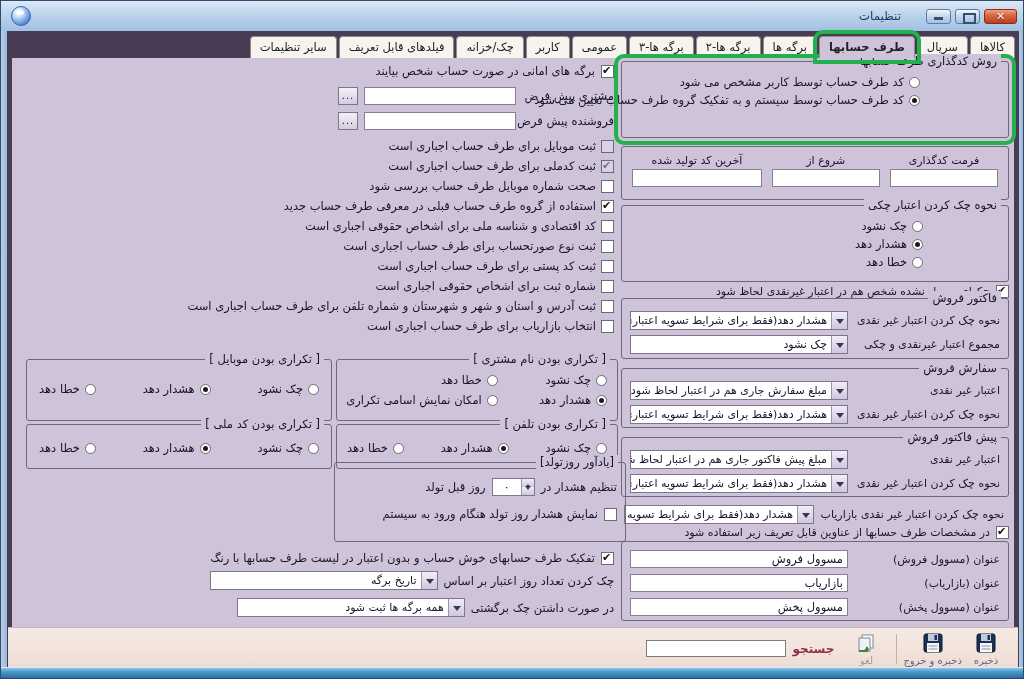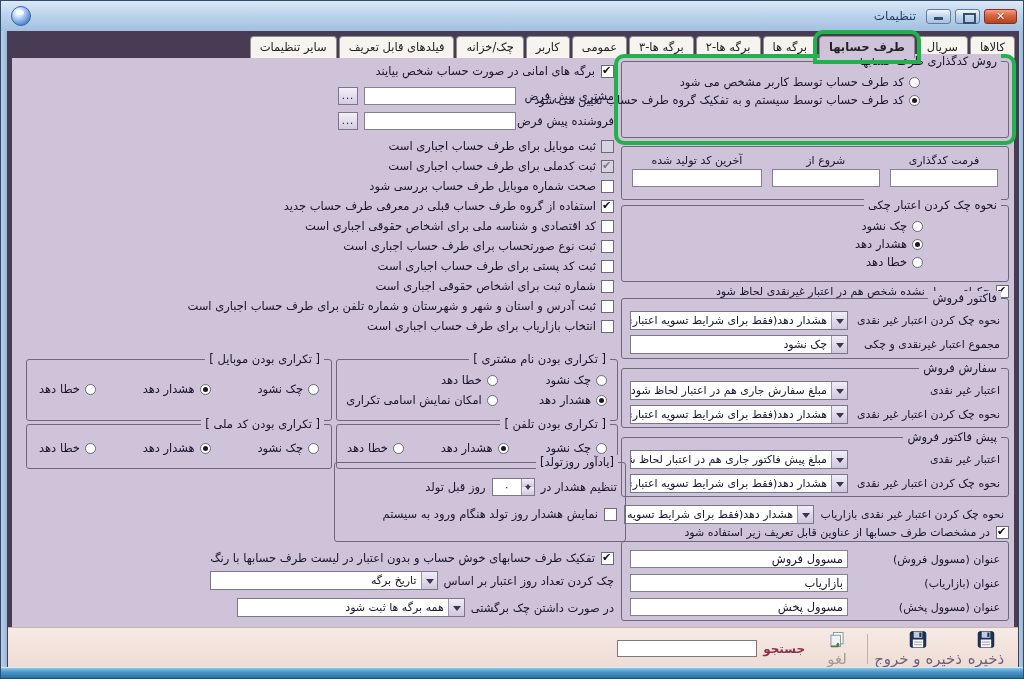--- a/index.html
+++ b/index.html
@@ -5,21 +5,21 @@
   * { box-sizing: border-box; margin: 0; padding: 0; }
   html,body { width:1024px; height:679px; overflow:hidden; }
   body { font-family:"DejaVu Sans", sans-serif; font-size:11.5px; color:#17142b; direction:rtl; }
 
   .app { position:relative; width:1024px; height:679px; background:#483b54; border:1px solid #2f4a6b; }
 
   
   .titlebar { position:absolute; top:0; left:0; width:100%; height:30px;
     background:linear-gradient(#dcE9f7 0%, #bcd4ec 45%, #a3c0e2 100%);
     display:flex; flex-direction:row-reverse; align-items:center; padding:0 6px; gap:4px; direction:ltr; }
-  .win-title { color:#1e3a5f; font-size:12px; margin-right:6px; order:0; }
+  .win-title { color:#1e3a5f; font-size:12px; margin-right:21px; order:0; }
   .help-ball { position:absolute; left:10px; top:5px; width:20px; height:20px; border-radius:50%;
     background:radial-gradient(circle at 35% 30%, #ffffff 0%, #cfe2ff 25%, #5d8fd6 70%, #2d5aa0 100%);
     border:1px solid #3b66a8; }
   .help-ball::after { content:""; position:absolute; left:4px; top:3px; width:8px; height:5px;
     border-radius:50%; background:rgba(255,255,255,.85); }
   .wbtn { width:25px; height:15px; border-radius:3px; border:1px solid #5b7ca3;
     background:linear-gradient(#f2f7fc,#c3d6ec 50%,#a9c2e0); position:relative; cursor:pointer; }
   .wbtn.min::after { content:""; position:absolute; left:7px; bottom:3px; width:9px; height:3px; background:#35506f; }
   .wbtn.rst::after { content:""; position:absolute; left:7px; top:3px; width:9px; height:7px; border:2px solid #35506f; }
   .wbtn.cls { width:33px; background:linear-gradient(#f0a188,#d96843 40%,#b9401f); border-color:#8a2d14; }
@@ -78,21 +78,21 @@
   
   .vopts { padding-top:13px; display:flex; flex-direction:column; gap:4px; }
   .formrow { display:flex; direction:rtl; align-items:center; gap:6px; padding:0 8px; }
   .formrow .fl { flex:1; white-space:nowrap; overflow:hidden; font-size:11px; }
 
   
   .toolbar { height:42px; margin:0 1px; background:linear-gradient(#f6eae4,#eedcd4);
     border-top:1px solid #c8b6ad; display:flex; direction:rtl; align-items:center; padding:0 8px; }
   .tbtn { display:flex; flex-direction:column; align-items:center; justify-content:center; gap:1px;
     min-width:48px; height:38px; cursor:pointer; border-radius:3px; }
-  .tbtn .tlbl { font-size:15px; color:#6b5f79; white-space:nowrap; }
+  .tbtn .tlbl { font-size:10px; color:#6b5f79; white-space:nowrap; }
   .tbtn.dim .tlbl { color:#a39a91; }
   .tsep { width:1px; height:30px; background:#c2afa6; margin:0 6px; }
   .search-lbl { color:#8e2f47; font-weight:bold; font-size:12px; margin:0 8px 0 6px;text-align:center; }
   .search-box { width:140px; height:17px; background:#fff; border:1px solid #7a7a7a; direction:rtl; padding:0 3px; font-size:11px; }
 </style>
 </head>
 <body>
 
 <div class="app">
 

